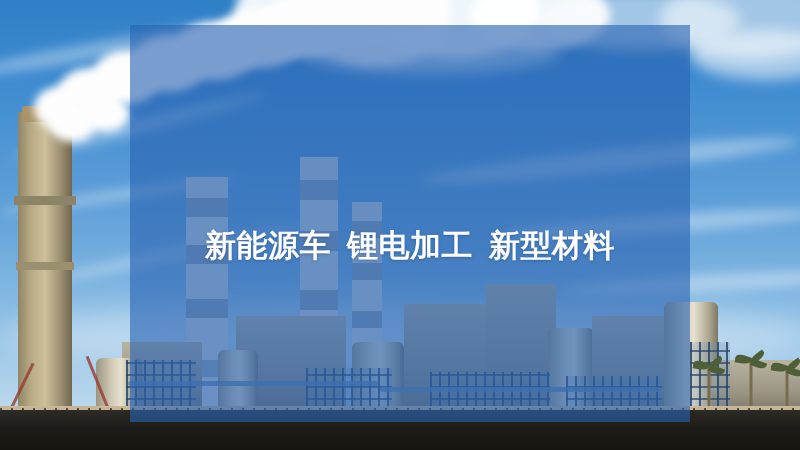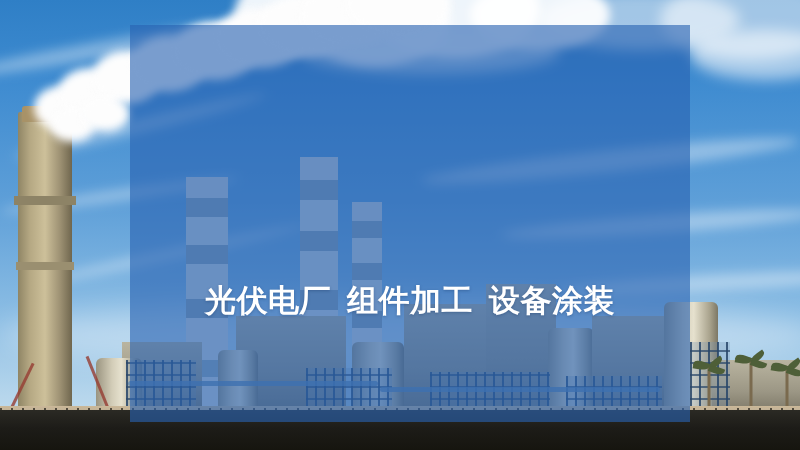--- a/index.html
+++ b/index.html
@@ -261,19 +261,19 @@
 
   <div class="quay"></div>
   <div class="railing"></div>
   <div class="ground"></div>
 
   <div class="overlay"></div>
 
   <div class="textblock">
 
 
-
-    <div class="sub l2">
-      <span>光伏电厂</span><span class="gap"></span><span>组件加工</span><span class="gap"></span><span>设备涂装</span>
+    <div class="sub l1">
+      <span>新能源车</span><span class="gap"></span><span>锂电加工</span><span class="gap"></span><span>新型材料</span>
     </div>
 
+
   </div>
 </div>
 
 </body></html>

